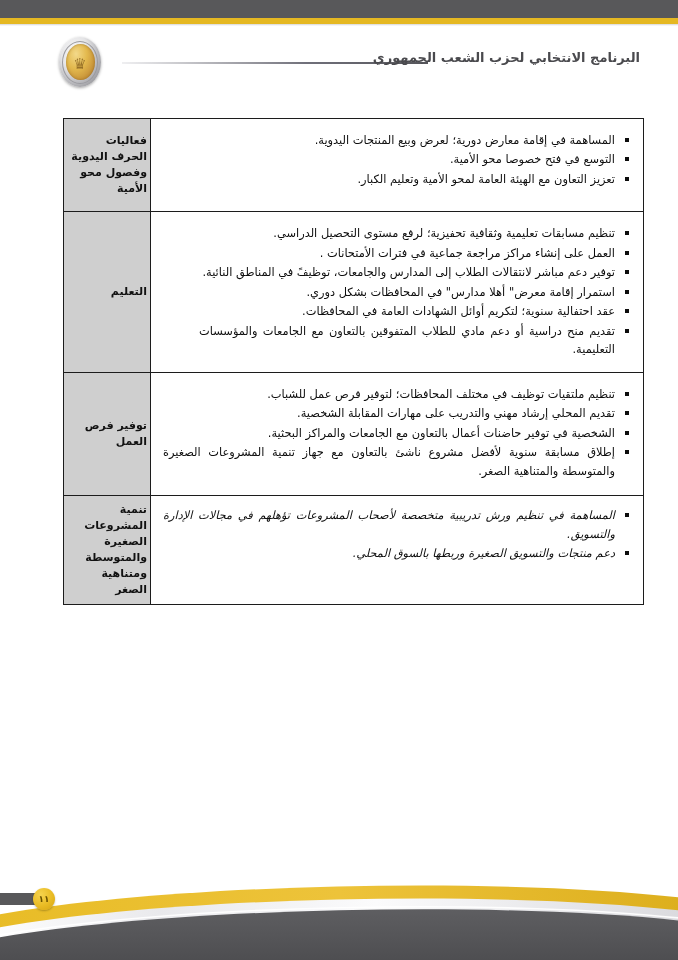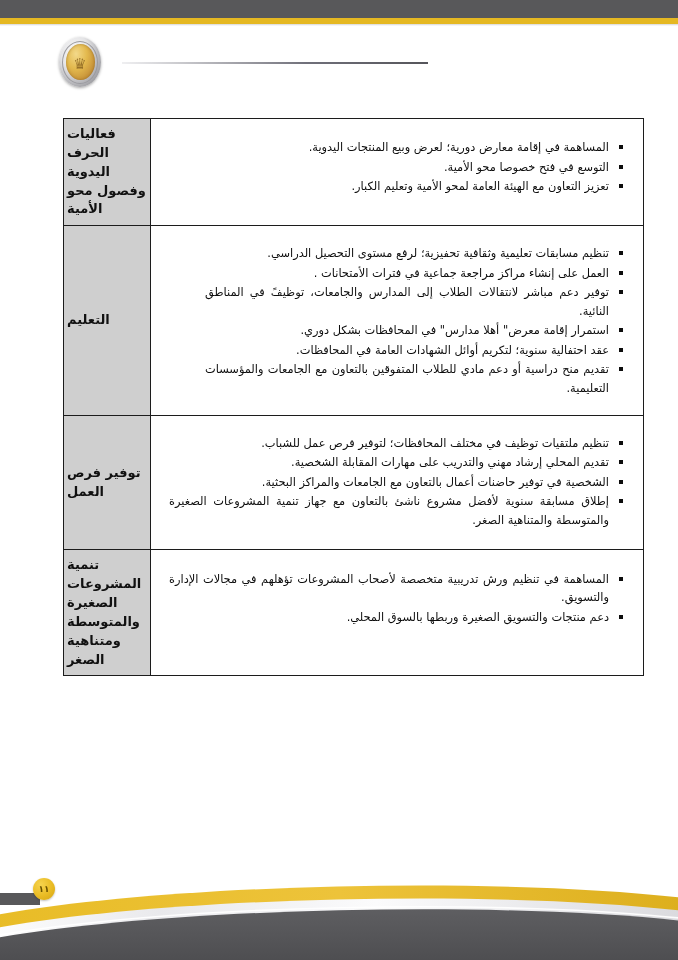--- a/index.html
+++ b/index.html
@@ -119,34 +119,34 @@
     table-layout: fixed;
   }
   .table td {
     border: 1.4px solid #1c1c1c;
     vertical-align: middle;
     padding: 0;
   }
   td.cat {
     width: 80px;
     background: #cfcfcf;
-    text-align: left;
-    font-size: 13px;
+    text-align: right;
+    font-size: 11px;
     font-weight: 700;
     color: #111;
     line-height: 1.45;
     padding: 6px 3px;
   }
   td.body {
     width: 470px;
     background: #ffffff;
     padding: 10px 10px 10px 12px;
   }
   ul.points {
-    margin: 6px;
+    margin: 0;
     padding: 0 16px 0 0;
     list-style: none;
     direction: rtl;
   }
   ul.points li {
     position: relative;
     font-size: 11.4px;
     color: #0d0d0d;
     line-height: 1.62;
     text-align: justify;
@@ -159,38 +159,38 @@
     position: absolute;
     right: -12px;
     top: 7px;
     width: 4px;
     height: 4px;
     background: #0d0d0d;
   }
   .r1 .body { padding-top: 12px; padding-bottom: 22px; }
   .r2 .body { padding-top: 12px; padding-bottom: 12px; padding-left: 48px; }
   .r3 .body { padding-top: 12px; padding-bottom: 14px; }
-  .r4 .body { padding-bottom: 40px; }
+  .r4 .body { padding-bottom: 40px; font-style: italic; }
   .r1 td.cat, .r3 td.cat, .r4 td.cat { vertical-align: middle; }
 
   
   .footer {
     position: absolute;
     left: 0;
     bottom: 0;
     width: 678px;
     height: 86px;
     overflow: hidden;
   }
   .footer svg { display: block; }
 
   .page-badge {
     position: absolute;
     left: 33px;
-    bottom: 60px;
+    bottom: 50px;
     width: 22px;
     height: 22px;
     border-radius: 50%;
     background: radial-gradient(circle at 35% 30%, #f6d34e 0%, #e9bb23 55%, #d3a314 100%);
     color: #6b5200;
     font-size: 9px;
     font-weight: 700;
     line-height: 22px;
     text-align: center;
     box-shadow: 0 1px 2px rgba(0,0,0,0.25);
@@ -214,20 +214,21 @@
 <div class="topbar-yellow-shadow"></div>
 
 <div class="header">
   <div class="logo">
     <div class="logo-outer"></div>
     <div class="logo-ring"></div>
     <div class="logo-inner"></div>
     <div class="logo-eagle">♛</div>
   </div>
   <div class="header-rule"></div>
+  <div class="header-title">البرنامج الانتخابي لحزب الشعب الجمهوري</div>
 </div>
 
 <table class="table">
   <tbody>
     <tr class="r1">
       <td class="body">
         <ul class="points">
           <li>المساهمة في إقامة معارض دورية؛ لعرض وبيع المنتجات اليدوية.</li>
           <li>التوسع في فتح خصوصا محو الأمية.</li>
           <li>تعزيز التعاون مع الهيئة العامة لمحو الأمية وتعليم الكبار.</li>

